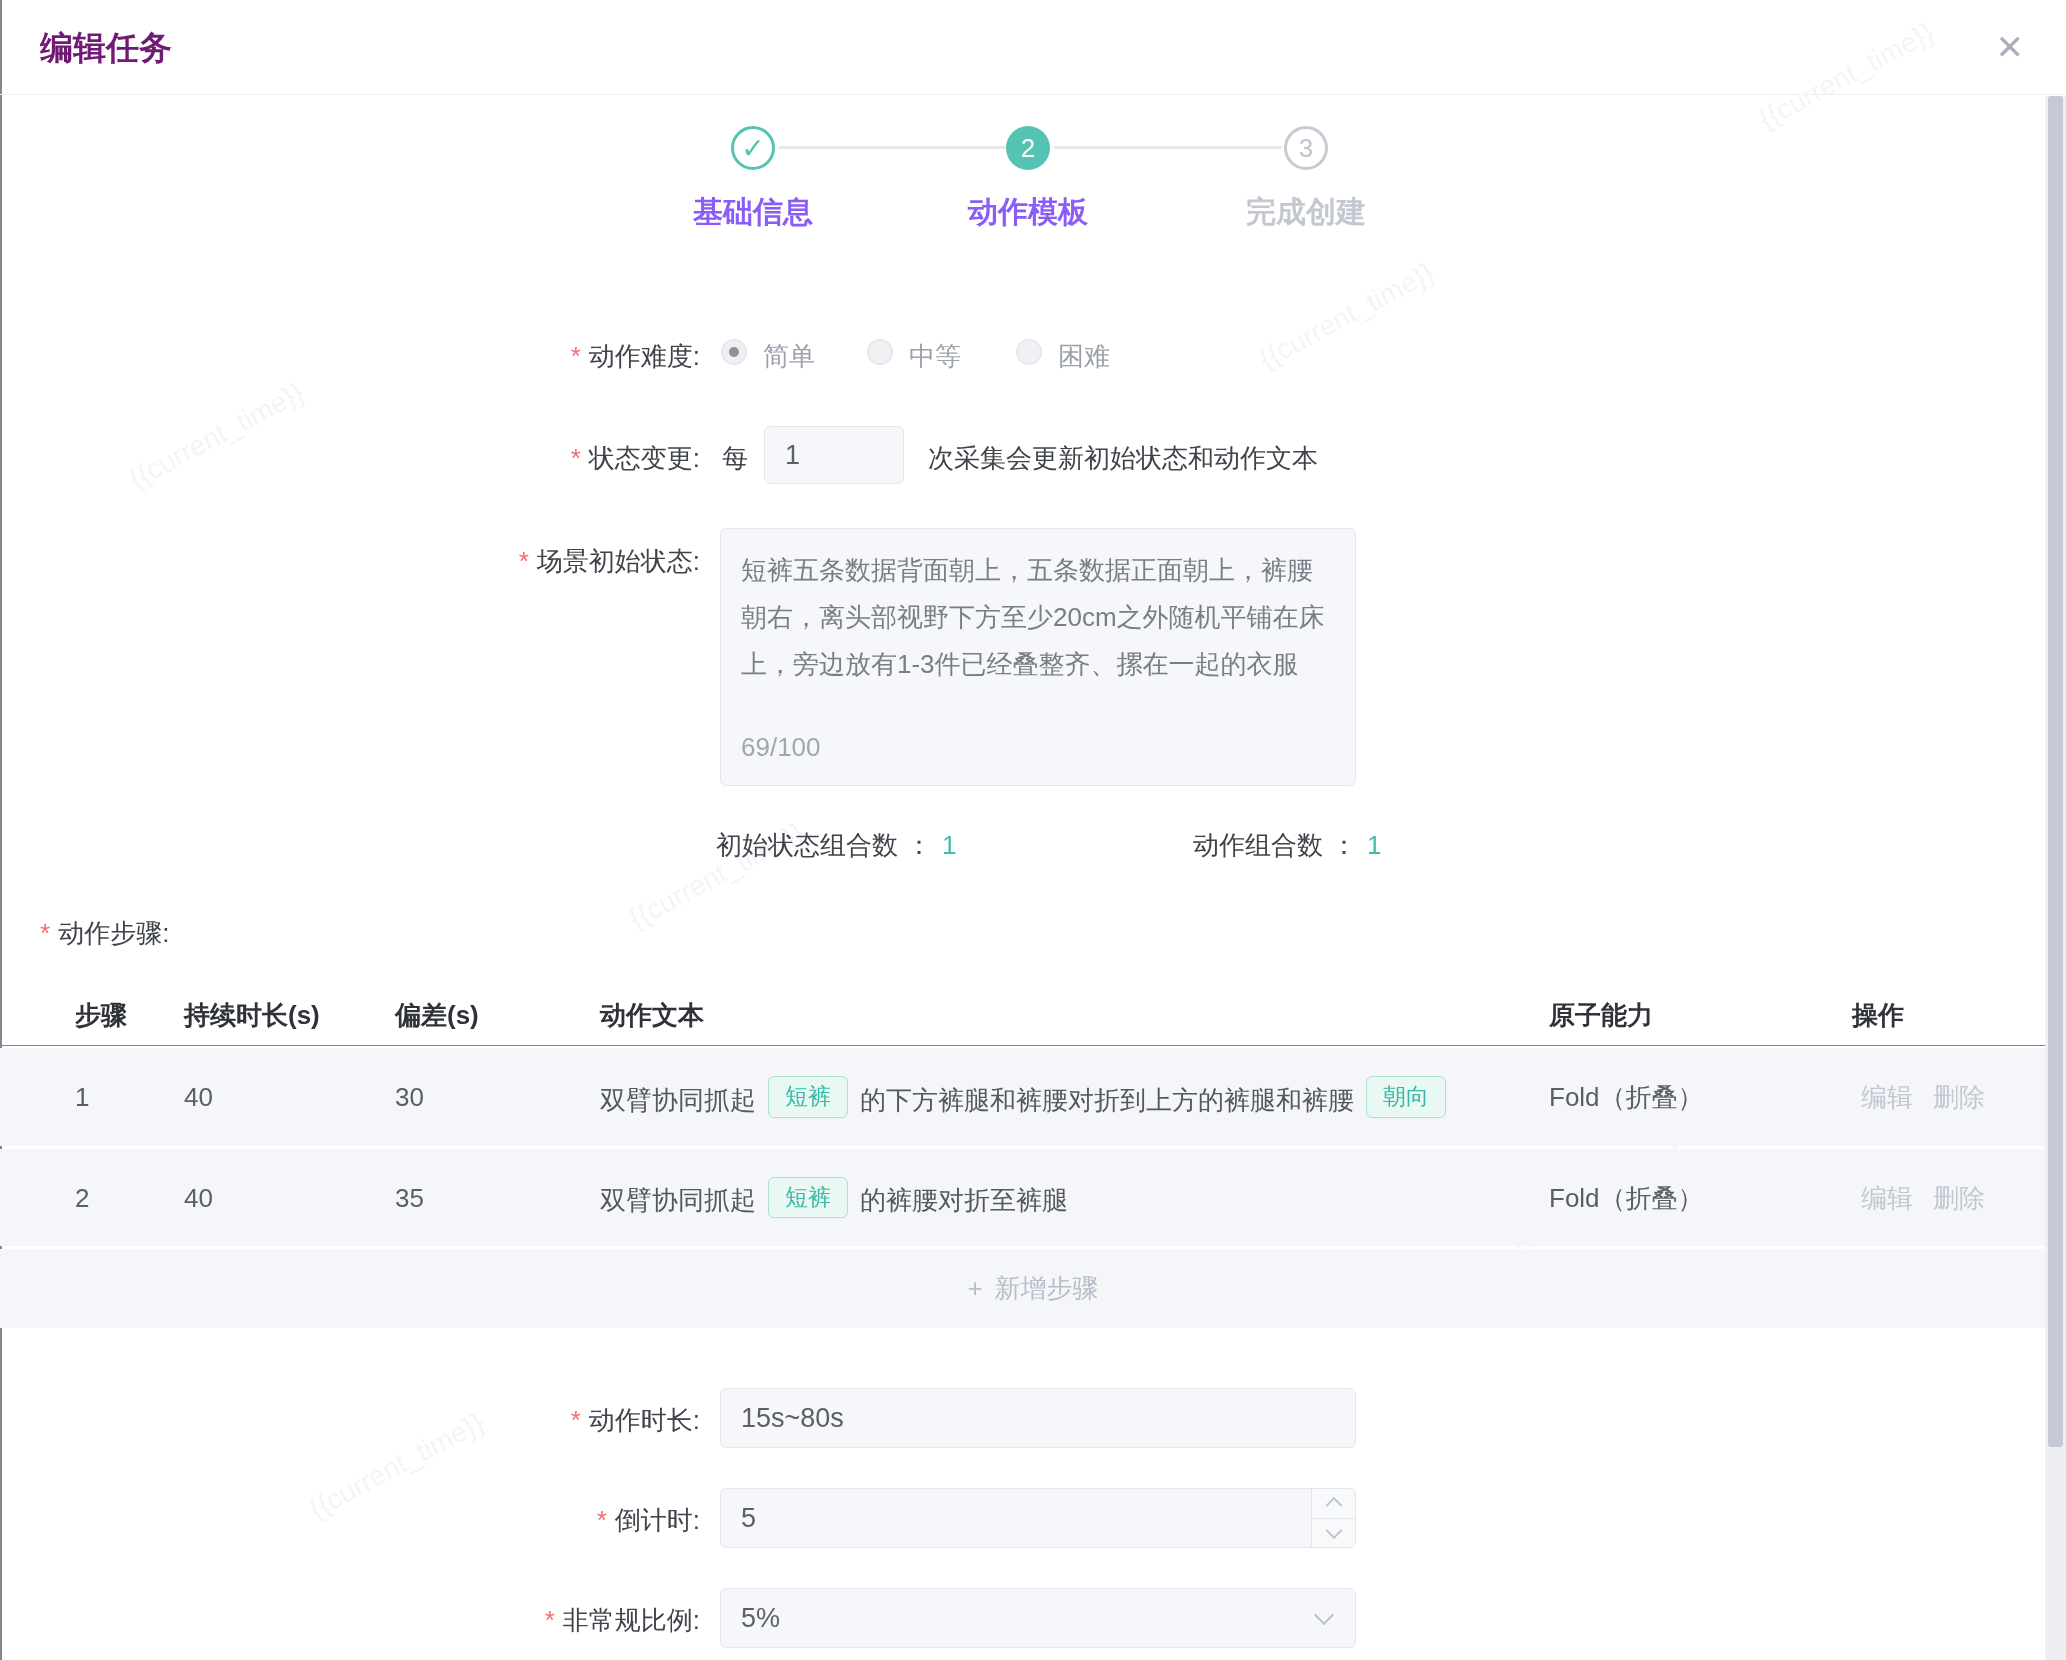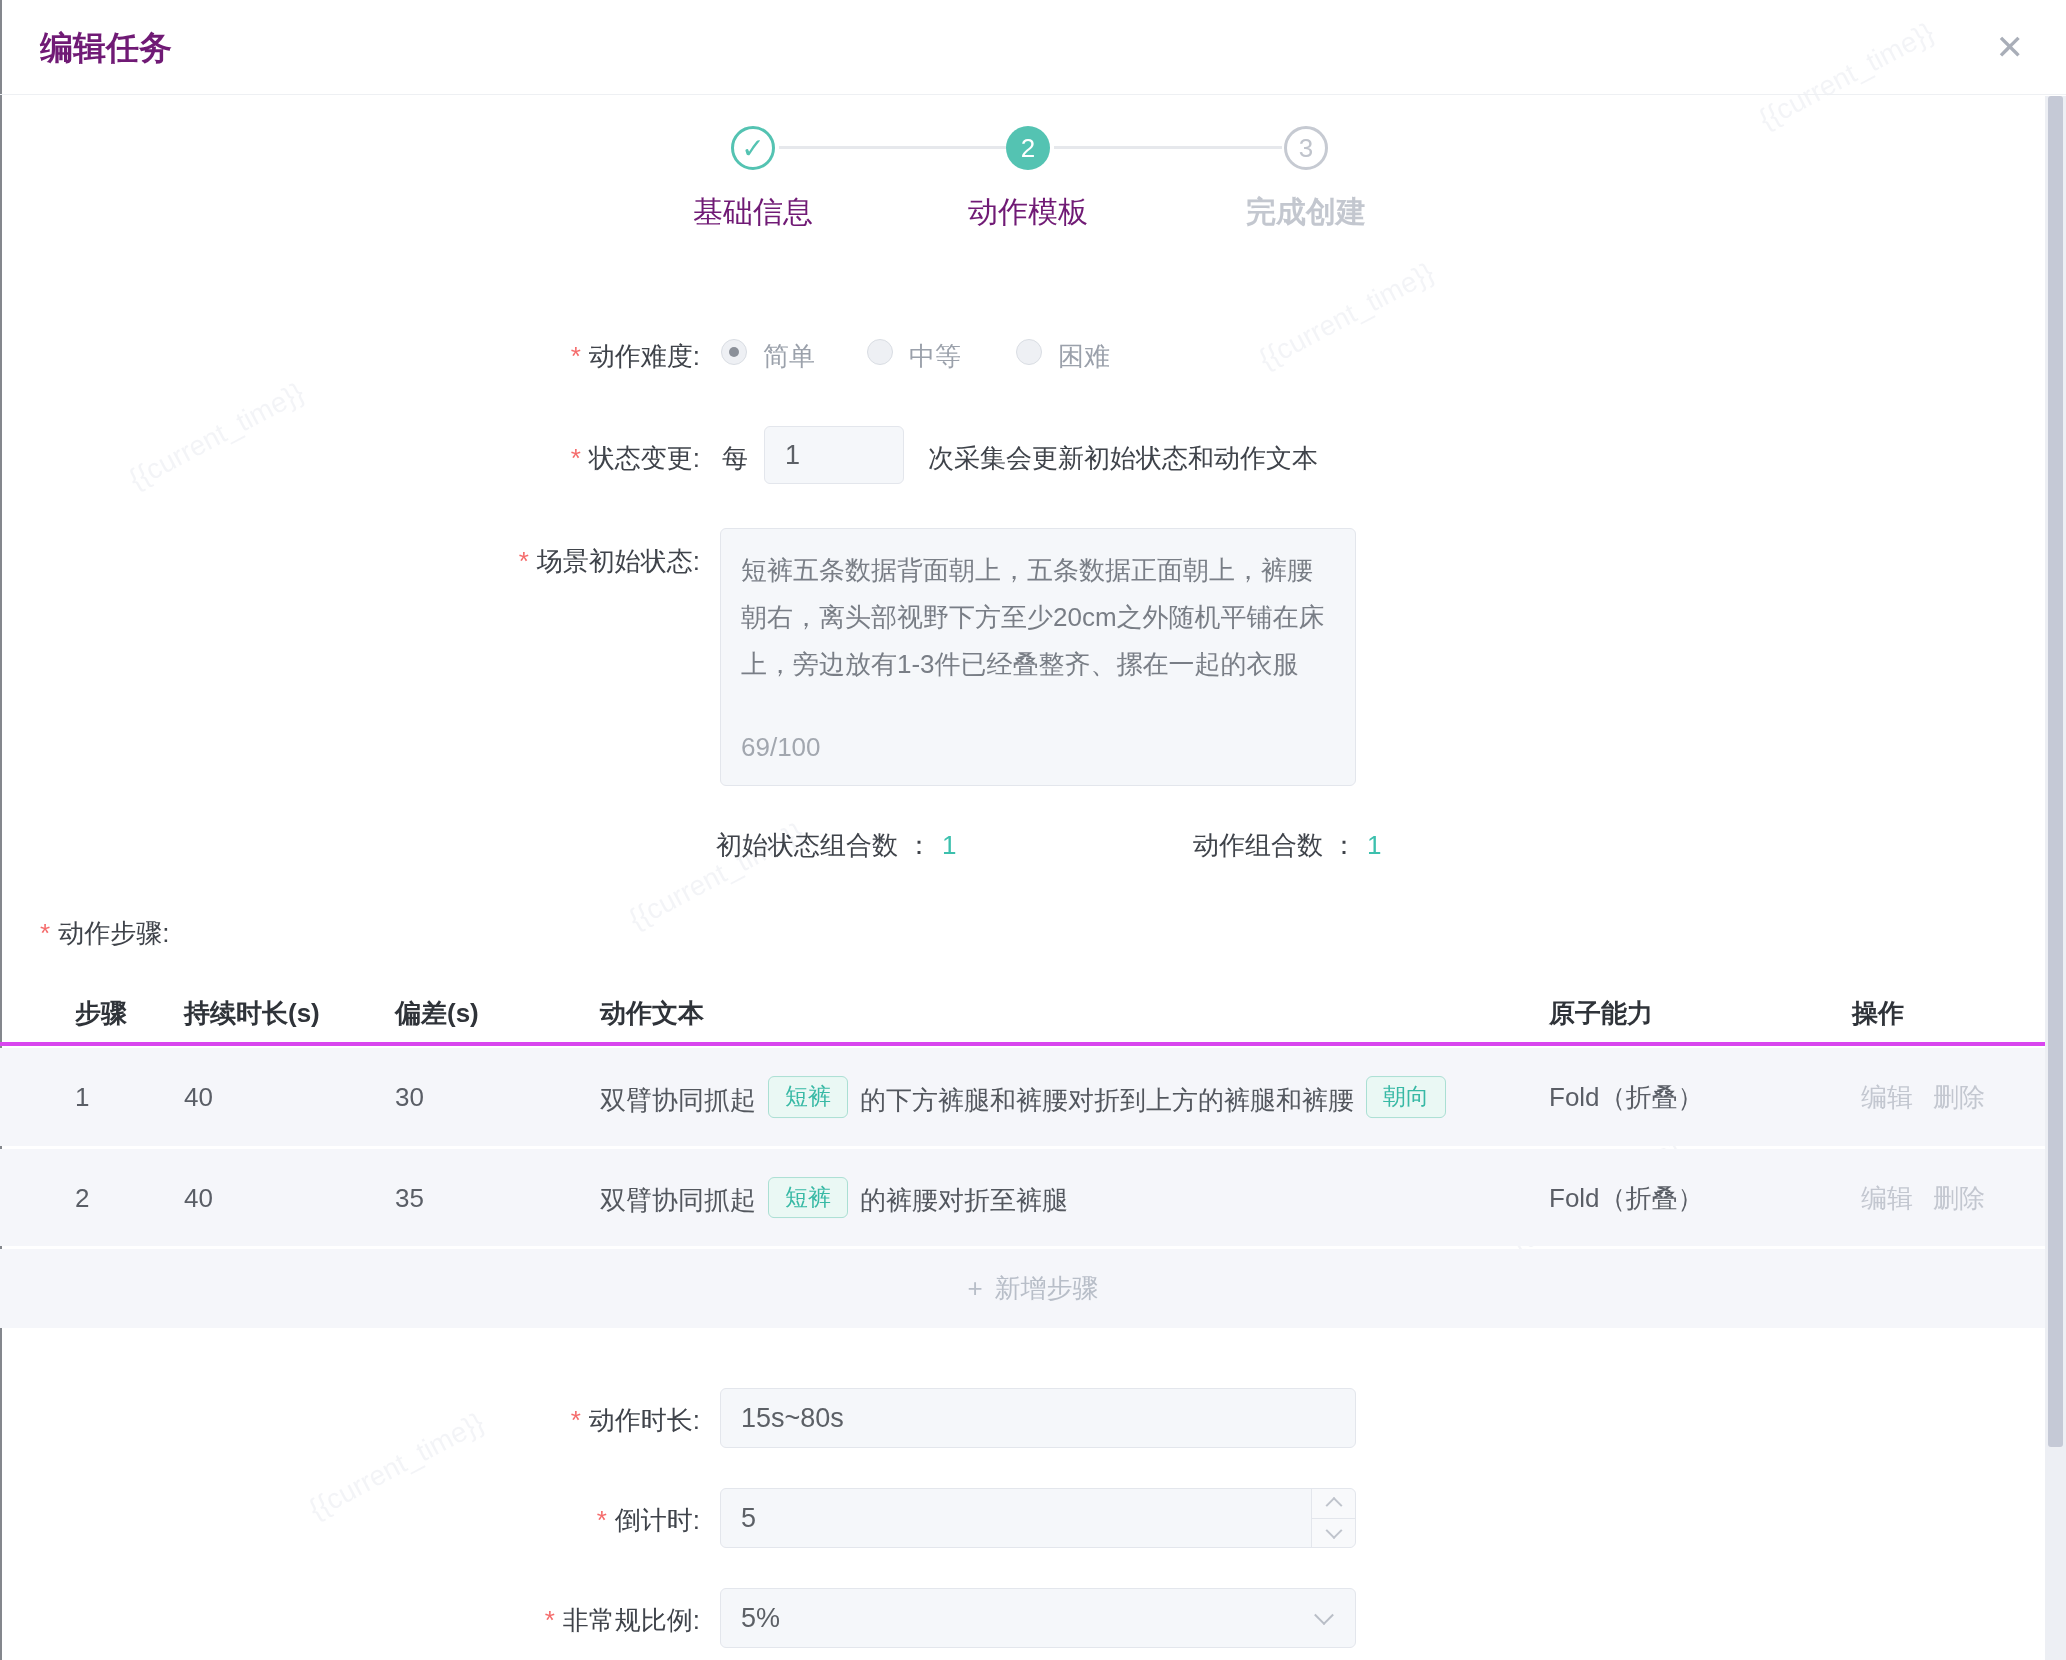--- a/index.html
+++ b/index.html
@@ -20,21 +20,21 @@
   .dlg-title { position:absolute; left:40px; top:0; line-height:95px; font-size:33px; font-weight:600; color:#701a75; }
   .dlg-close { position:absolute; right:42px; top:24px; font-size:34px; color:#a9aeb8; cursor:pointer; line-height:1.4; }
 
   
   .step-circle { position:absolute; top:126px; width:44px; height:44px; border-radius:50%;
                  display:flex; align-items:center; justify-content:center; font-size:26px; background:#fff; }
   .step-done   { border:3px solid #54c3b2; color:#54c3b2; font-size:28px; }
   .step-active { background:#54c3b2; color:#fff; font-weight:500; }
   .step-pending{ border:3px solid #c6cad2; color:#c0c4cc; }
   .step-line { position:absolute; top:146px; height:3px; background:#e6e8ec; }
-  .step-label { position:absolute; top:192px; width:260px; text-align:center; font-size:30px; font-weight:400; color:#701a75; }
+  .step-label { position:absolute; top:192px; width:260px; text-align:center; font-size:30px; font-weight:700; color:#8b5cf6; }
   .step-label.pending { color:#c3c7cf; font-weight:600; }
 
   
   .req { color:#f56c6c; margin-right:8px; font-size:26px; }
   .f-label { position:absolute; left:0; width:700px; text-align:right; font-size:26px; color:#3f434a; }
   .ctl { background:#f5f7fa; border:1px solid #e3e6ec; border-radius:6px; }
 
   
   .radio { position:absolute; width:26px; height:26px; border-radius:50%;
            background:#eef0f4; border:1px solid #d9dde3; }
@@ -46,21 +46,21 @@
   .ta { position:absolute; left:720px; top:528px; width:636px; height:258px; padding:18px 20px;
         font-size:26px; line-height:47px; color:#797e86; }
   .ta-counter { position:absolute; left:20px; bottom:14px; font-size:26px; color:#a2a7af; }
 
   
   .combo-label { font-size:26px; color:#3f434a; }
   .combo-colon { font-size:26px; color:#3f434a; margin:0 10px 0 8px; }
   .combo-val { font-size:26px; color:#3cc0ad; }
 
   
-  .tbl-header { position:absolute; left:0; top:984px; width:2066px; height:62px; border-bottom:4px solid #d946ef; }
+  .tbl-header { position:absolute; left:0; top:984px; width:2066px; height:62px; border-bottom:1px solid #d946ef; }
   .th { position:absolute; top:50%; transform:translateY(-50%); font-size:26px; font-weight:600; color:#2f3339; }
   .trow { position:absolute; left:0; width:2066px; background:#f5f6fa; }
   .td { position:absolute; top:50%; transform:translateY(-50%); font-size:26px; color:#5a5e66; white-space:nowrap; }
   .action-cell { display:flex; align-items:flex-end; gap:12px; max-width:1240px; }
   .tag { display:inline-block; padding:5px 16px; border:1px solid #aadfd3; background:#eaf8f4;
          color:#38b9a5; font-size:23px; border-radius:6px; line-height:1.3; }
   .link-btn { font-size:26px; color:#c3c7d0; cursor:pointer; }
   .add-row { position:absolute; left:0; top:1249px; width:2066px; height:79px; background:#f5f6fa;
              display:flex; align-items:center; justify-content:center; gap:12px; color:#b8bec8;
              font-size:26px; cursor:pointer; }

